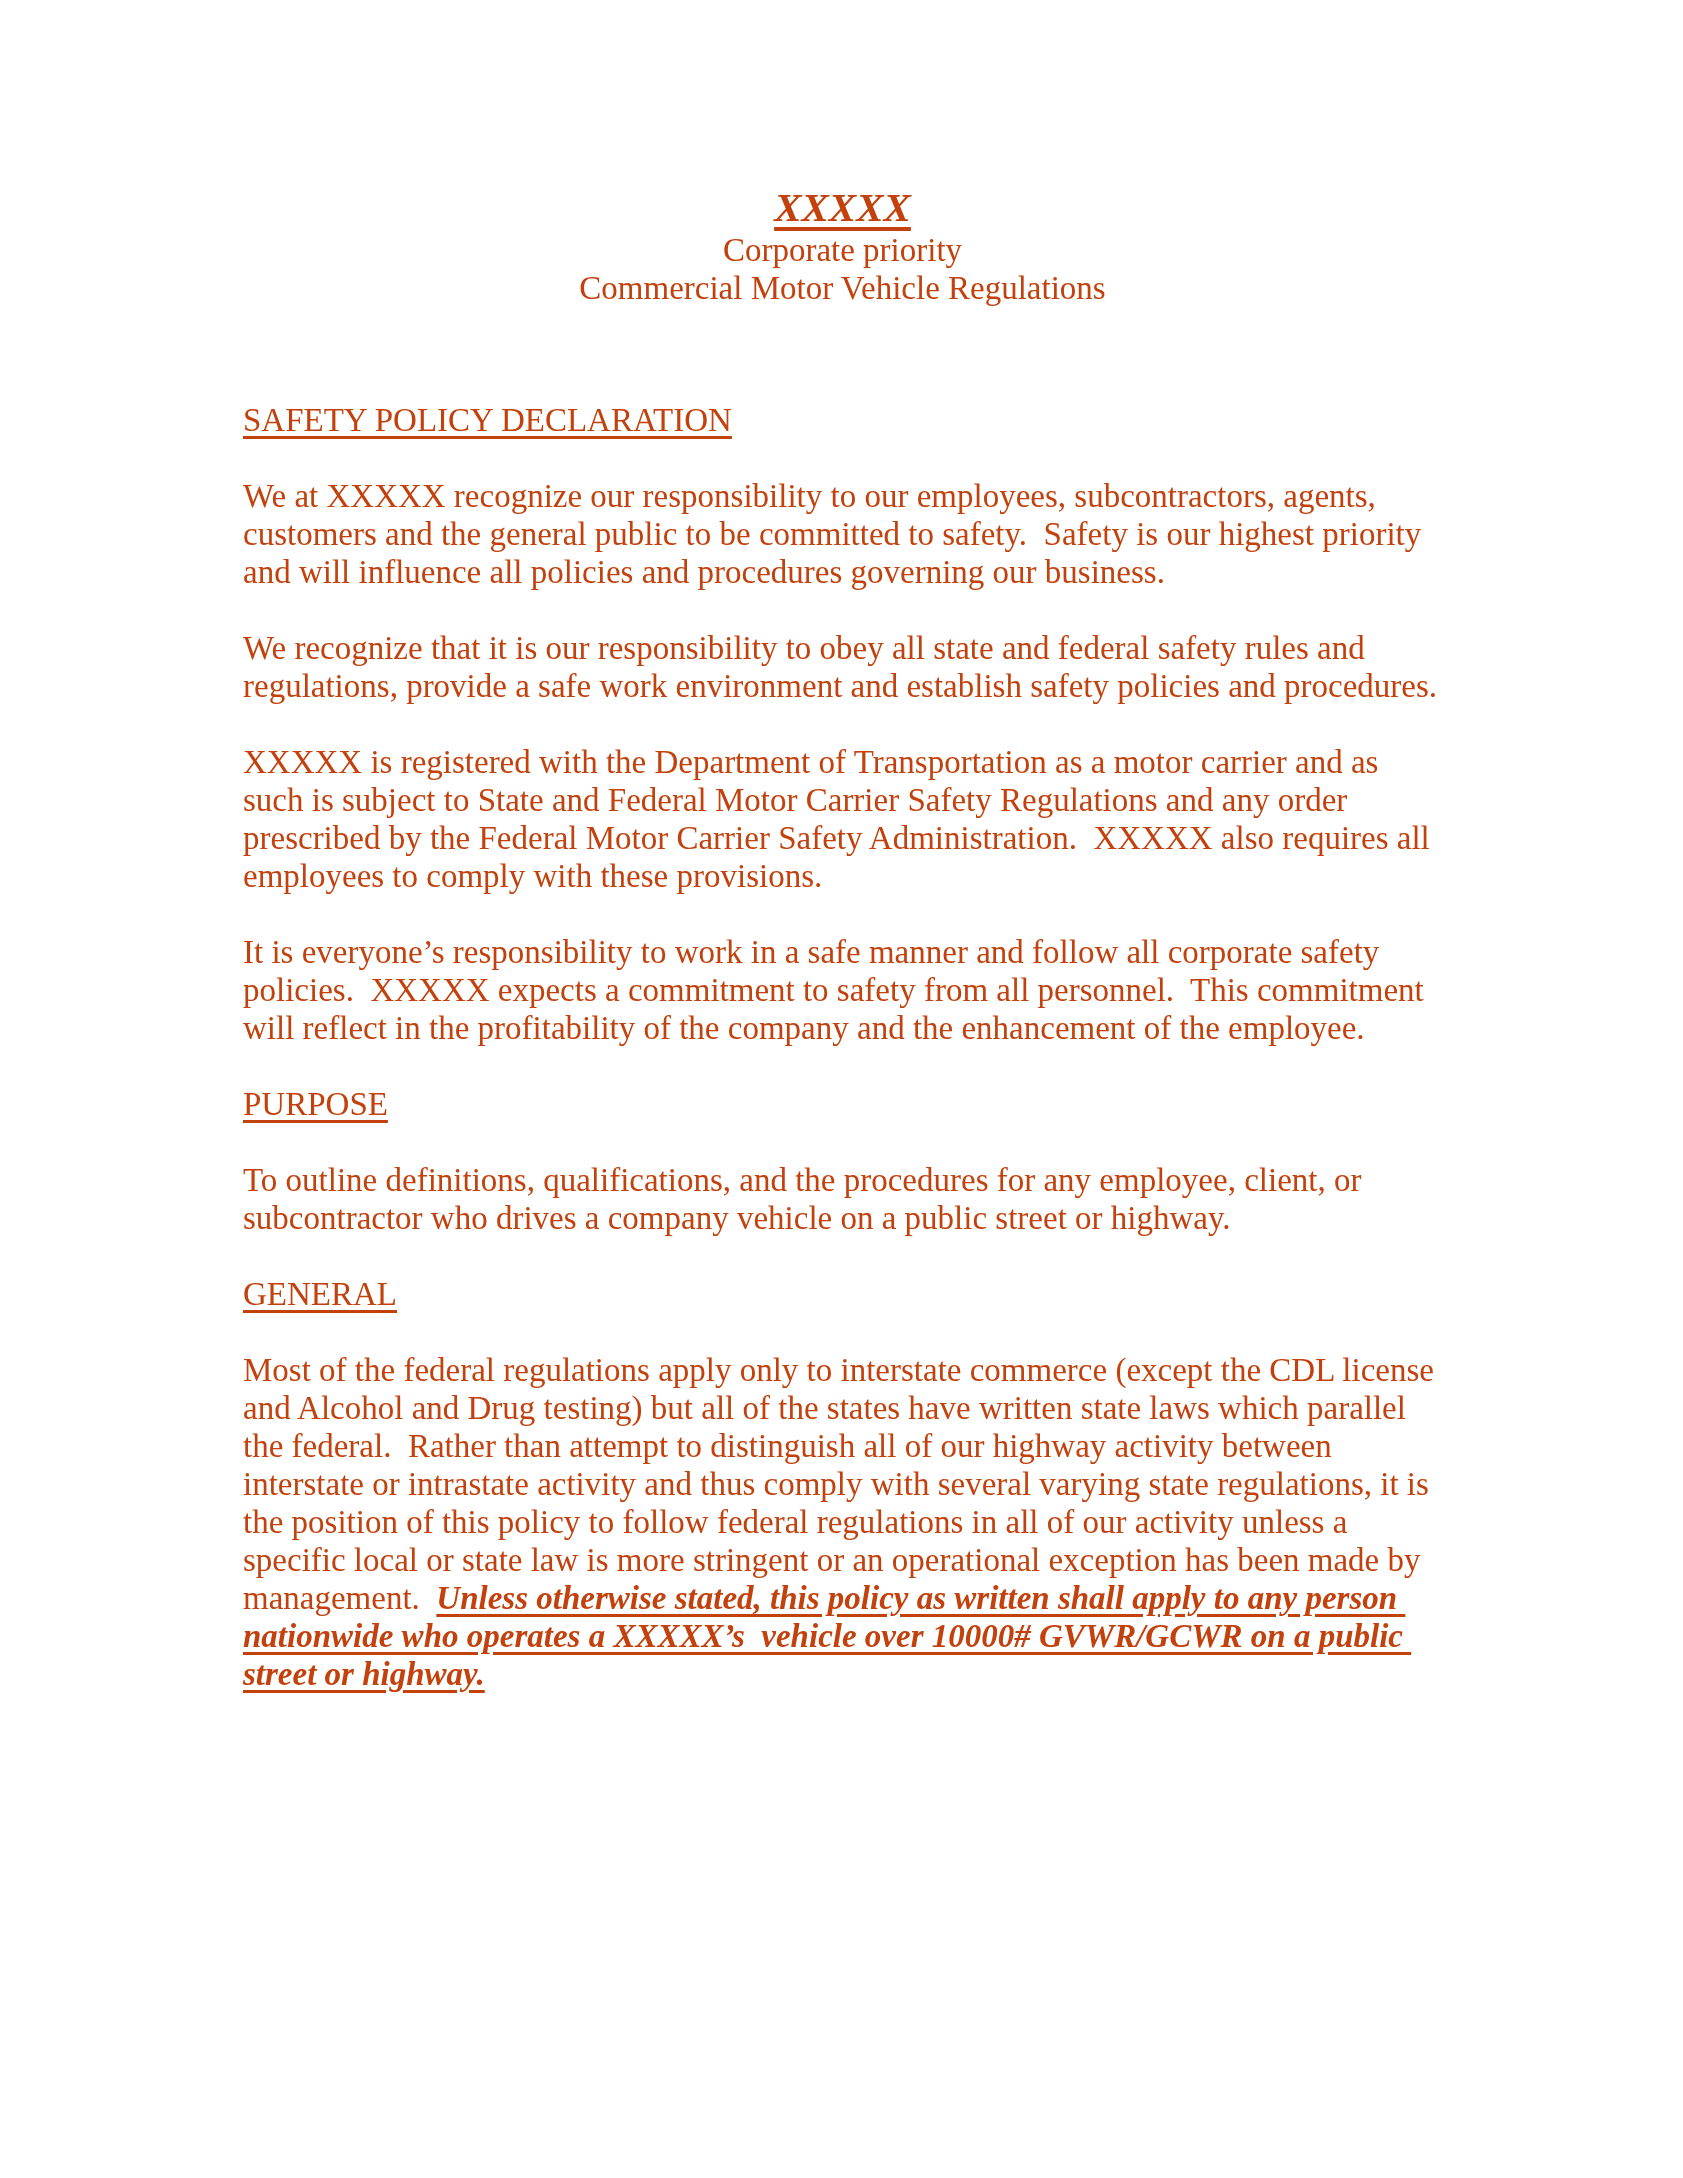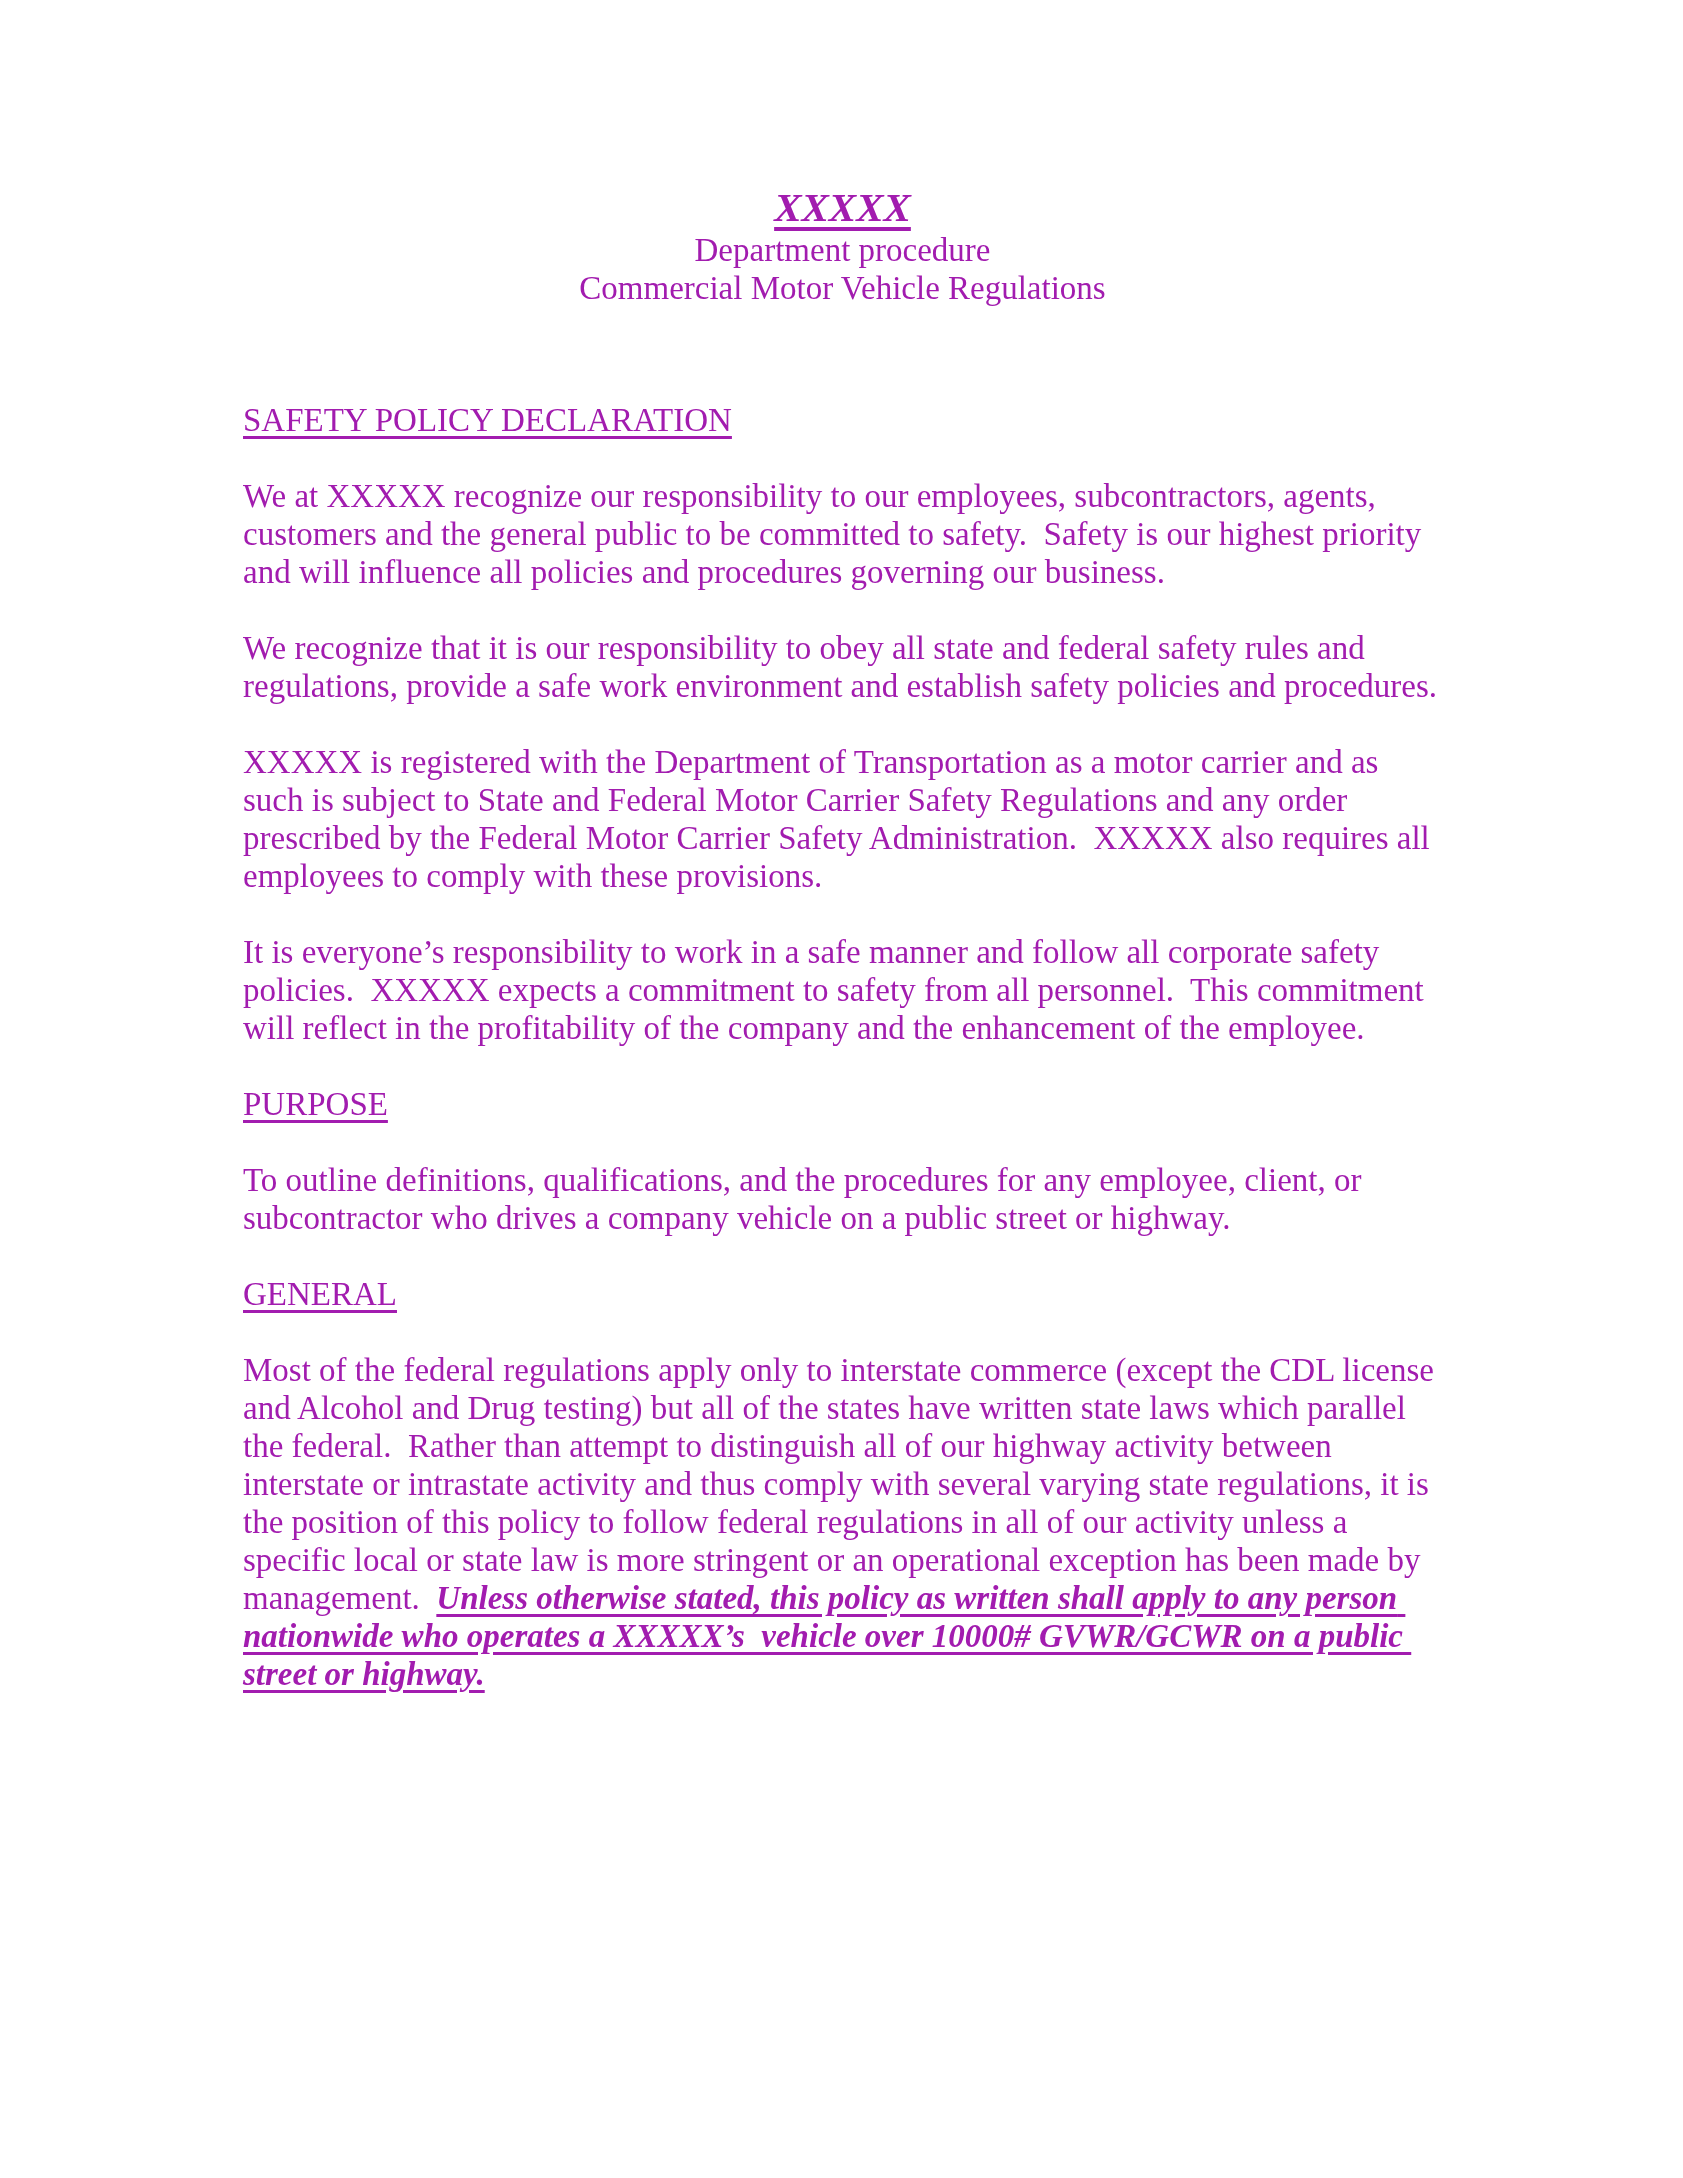--- a/index.html
+++ b/index.html
@@ -5,21 +5,21 @@
   html, body {
     margin: 0;
     padding: 0;
     background: #ffffff;
   }
   .page {
     box-sizing: border-box;
     width: 1683px;
     height: 1986px;
     background: #ffffff;
-    color: #a21caf;
+    color: #c2410c;
     font-family: "Liberation Serif", "DejaVu Serif", serif;
     font-size: 33px;
     line-height: 38px;
     padding: 183px 241px 0 243px;
     overflow: hidden;
   }
   .title-block {
     text-align: center;
     margin: 0 0 94px 0;
   }
@@ -59,21 +59,21 @@
     margin-top: 33px;
   }
 </style>
 </head>
 <body>
 
 <div class="page">
 
   <div class="title-block">
     <span class="doc-title">XXXXX</span>
-    <div class="doc-subtitle">Department procedure</div>
+    <div class="doc-subtitle">Corporate priority</div>
     <div class="doc-subtitle">Commercial Motor Vehicle Regulations</div>
   </div>
 
   <div>
     <div class="section-heading">SAFETY POLICY DECLARATION</div>
     <p class="doc-paragraph">We at XXXXX recognize our responsibility to our employees, subcontractors, agents, customers and the general public to be committed to safety.  Safety is our highest priority and will influence all policies and procedures governing our business.</p>
     <p class="doc-paragraph">We recognize that it is our responsibility to obey all state and federal safety rules and regulations, provide a safe work environment and establish safety policies and procedures.</p>
     <p class="doc-paragraph">XXXXX is registered with the Department of Transportation as a motor carrier and as such is subject to State and Federal Motor Carrier Safety Regulations and any order prescribed by the Federal Motor Carrier Safety Administration.  XXXXX also requires all employees to comply with these provisions.</p>
     <p class="doc-paragraph">It is everyone’s responsibility to work in a safe manner and follow all corporate safety policies.  XXXXX expects a commitment to safety from all personnel.  This commitment will reflect in the profitability of the company and the enhancement of the employee.</p>
   </div>

